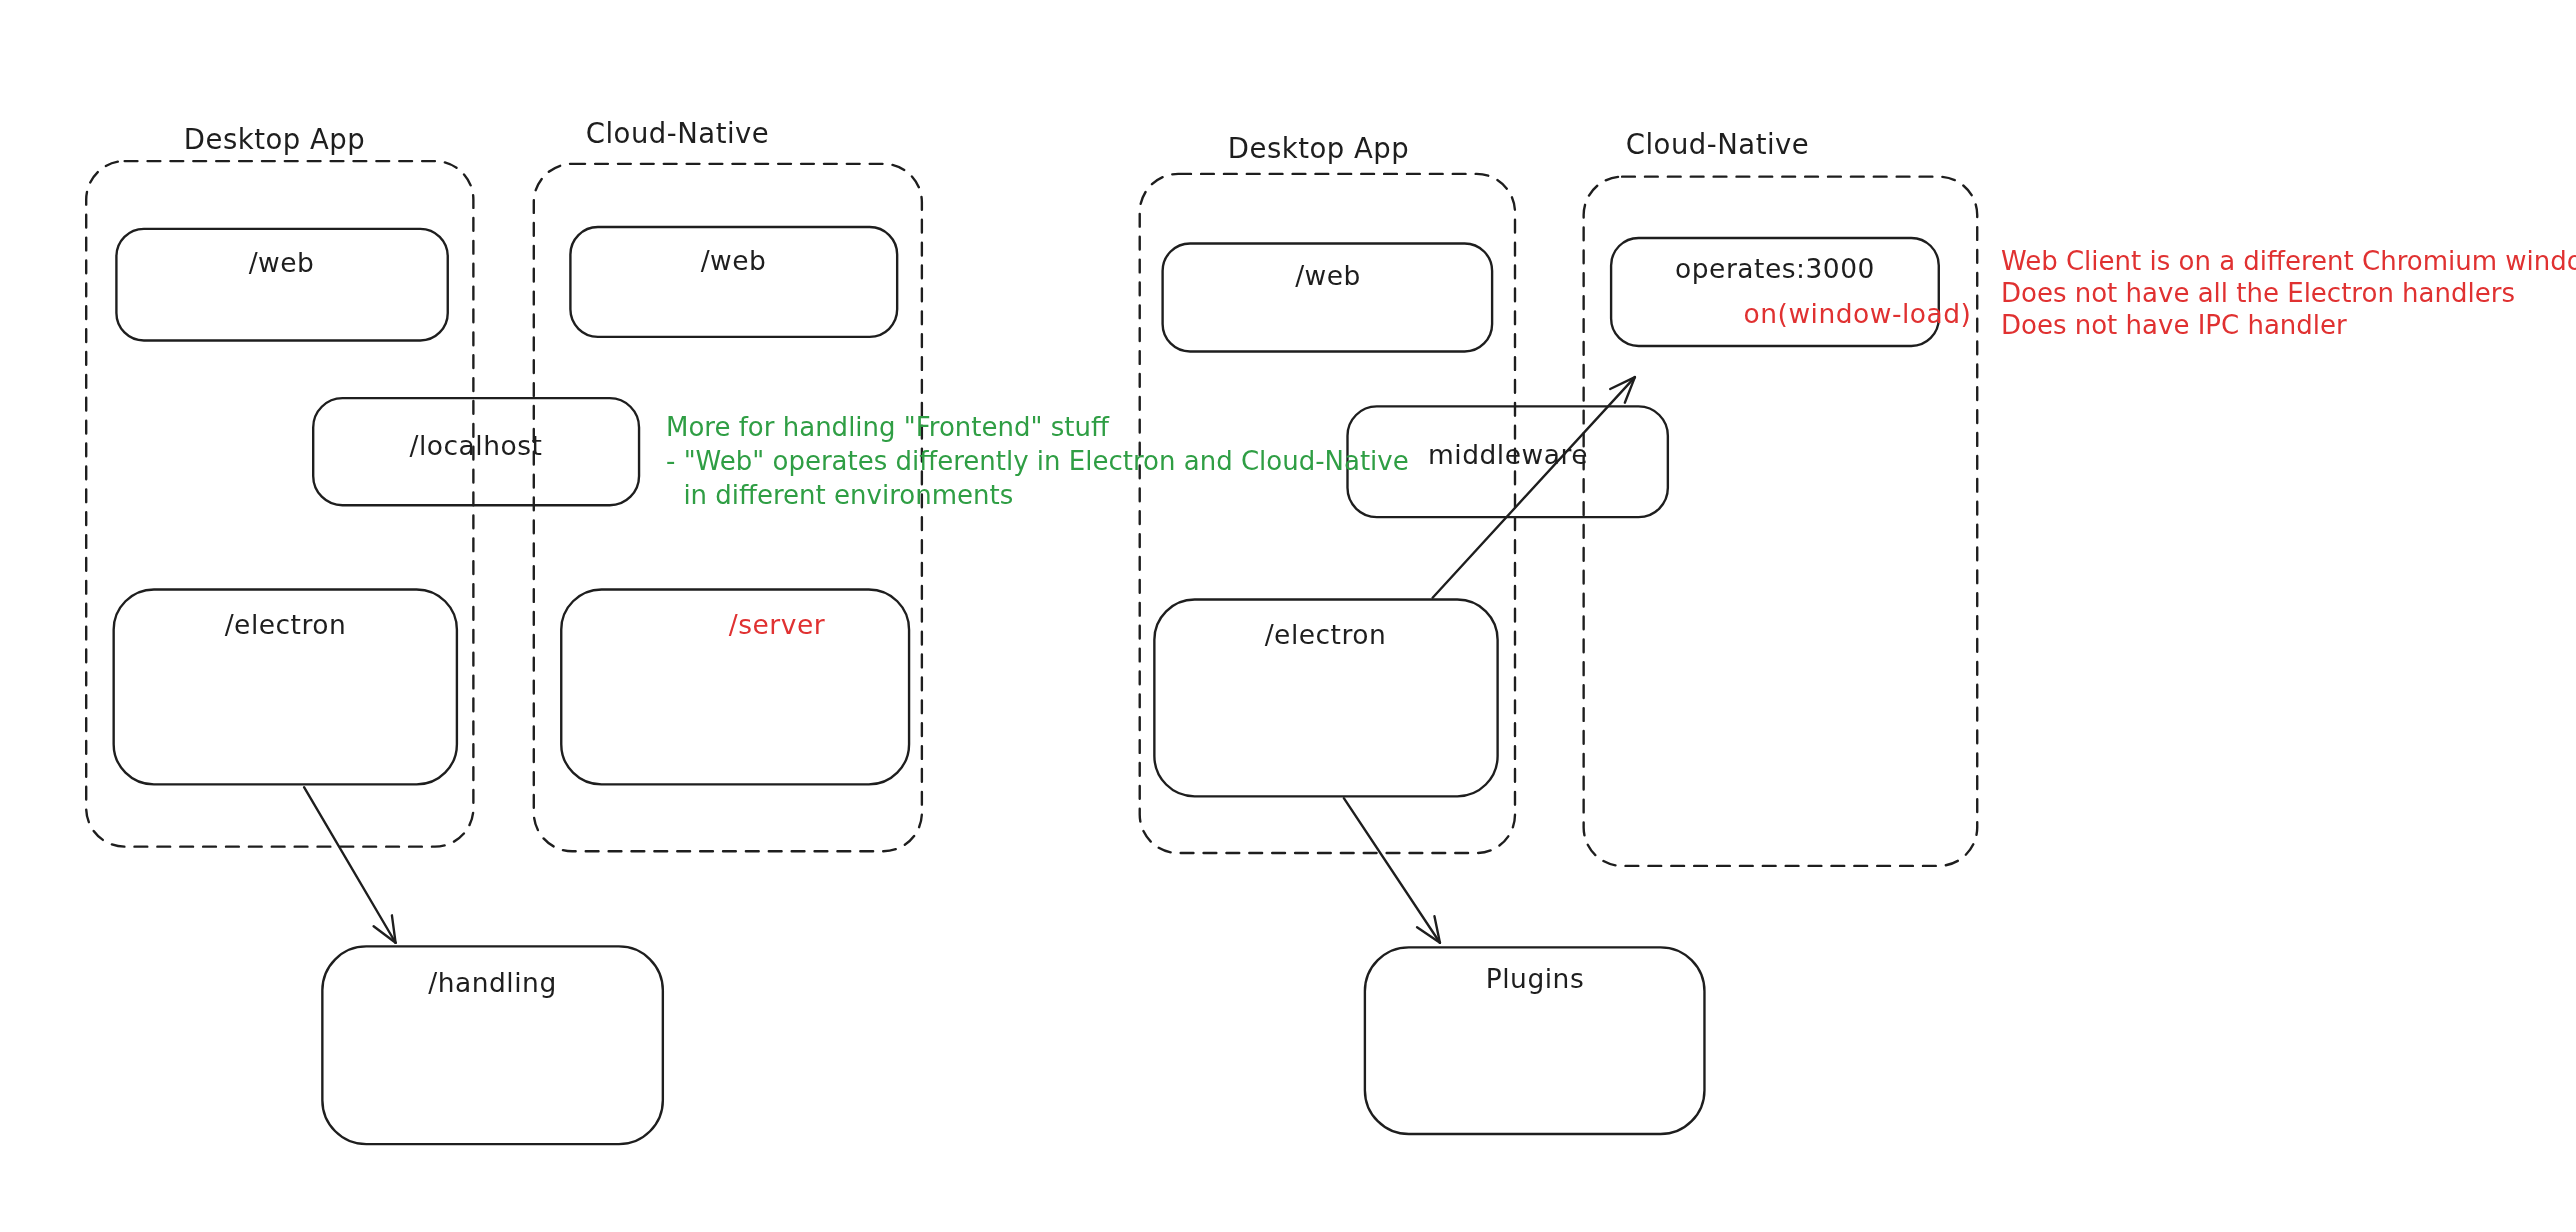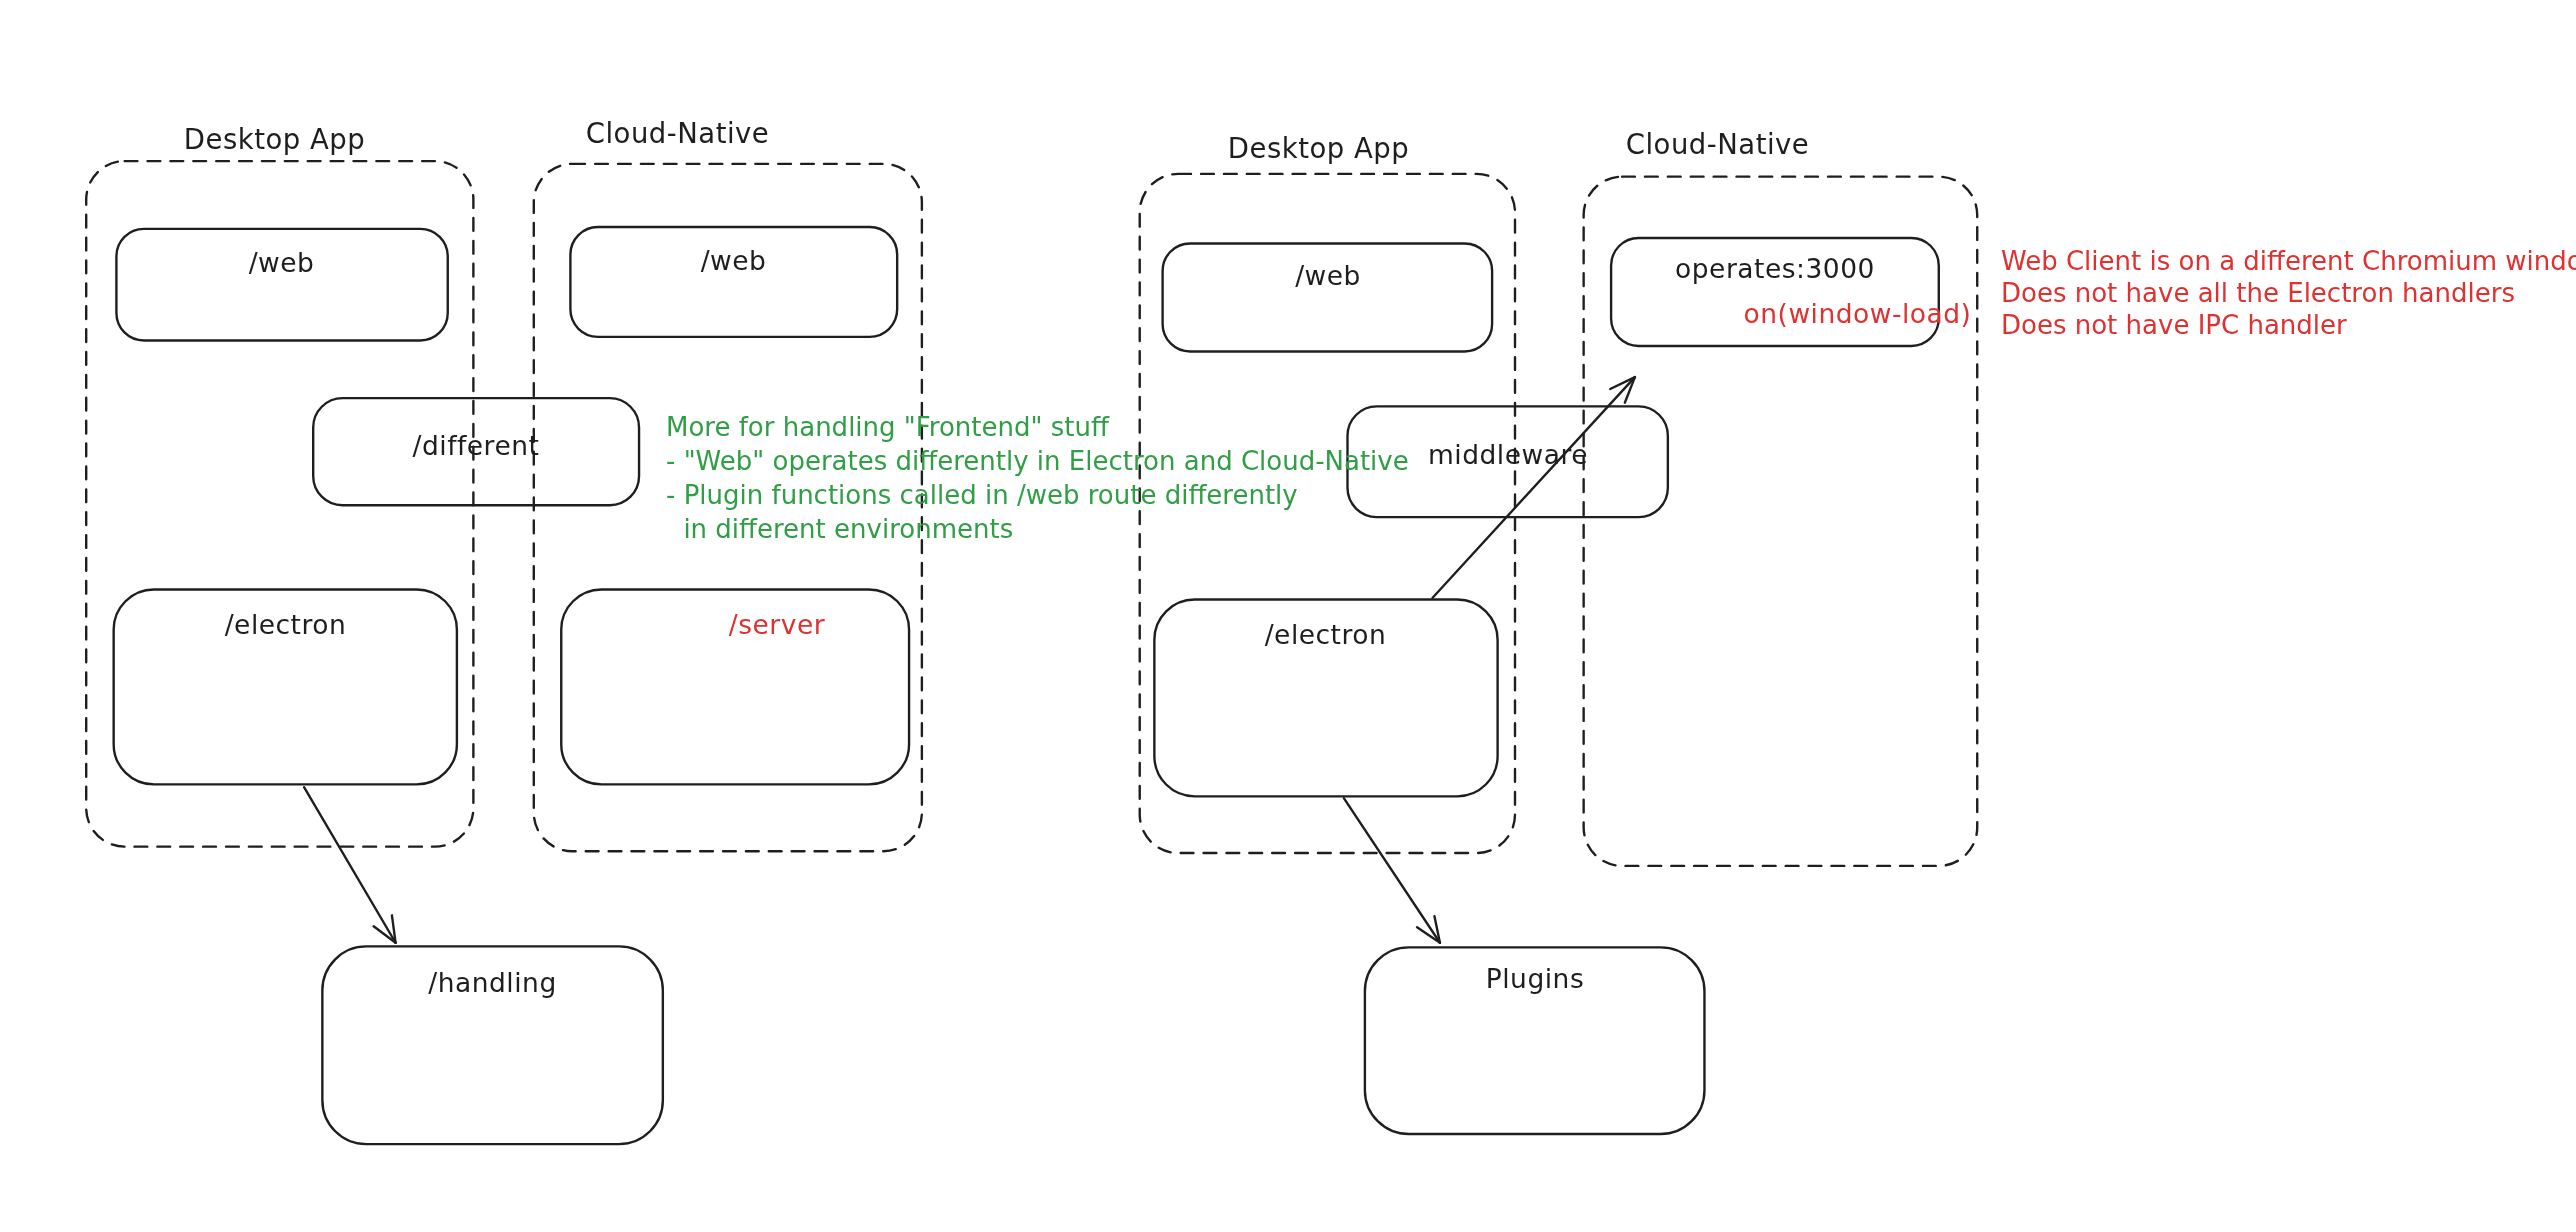--- a/index.html
+++ b/index.html
@@ -77,29 +77,28 @@
       <line x1="1573" y1="1030" x2="1567" y2="1001"></line>
       <line x1="1573" y1="1030" x2="1548" y2="1013"></line>
     </g>
   </svg>
 
   <div class="txt grp-label" style="left:119px;top:123px;width:311px;">Desktop App</div>
   <div class="txt grp-label" style="left:522px;top:117px;width:311px;">Cloud-Native</div>
 
   <div class="txt" style="left:116px;top:247px;width:331px;">/web</div>
   <div class="txt" style="left:570px;top:245px;width:327px;">/web</div>
-  <div class="txt" style="left:313px;top:430px;width:326px;">/different</div>
+  <div class="txt" style="left:313px;top:430px;width:326px;">/localhost</div>
   <div class="txt" style="left:114px;top:609px;width:343px;">/electron</div>
   <div class="txt red" style="left:561px;top:609px;width:348px;margin-left:42px;">/server</div>
   <div class="txt" style="left:322px;top:967px;width:341px;">/handling</div>
 
   <div class="note note-green" style="left:666px;top:410px;">
     <div class="note-line">More for handling "Frontend" stuff</div>
     <div class="note-line">- "Web" operates differently in Electron and Cloud-Native</div>
-    <div class="note-line">- Plugin functions called in /web route differently</div>
     <div class="note-line indent">in different environments</div>
   </div>
 
   <div class="txt grp-label" style="left:1163px;top:132px;width:311px;">Desktop App</div>
   <div class="txt grp-label" style="left:1562px;top:128px;width:311px;">Cloud-Native</div>
 
   <div class="txt" style="left:1163px;top:260px;width:330px;">/web</div>
   <div class="txt" style="left:1611px;top:253px;width:328px;">operates:3000</div>
   <div class="txt red" style="left:1720px;top:298px;width:275px;">on(window-load)</div>
   <div class="txt" style="left:1348px;top:439px;width:320px;">middleware</div>

